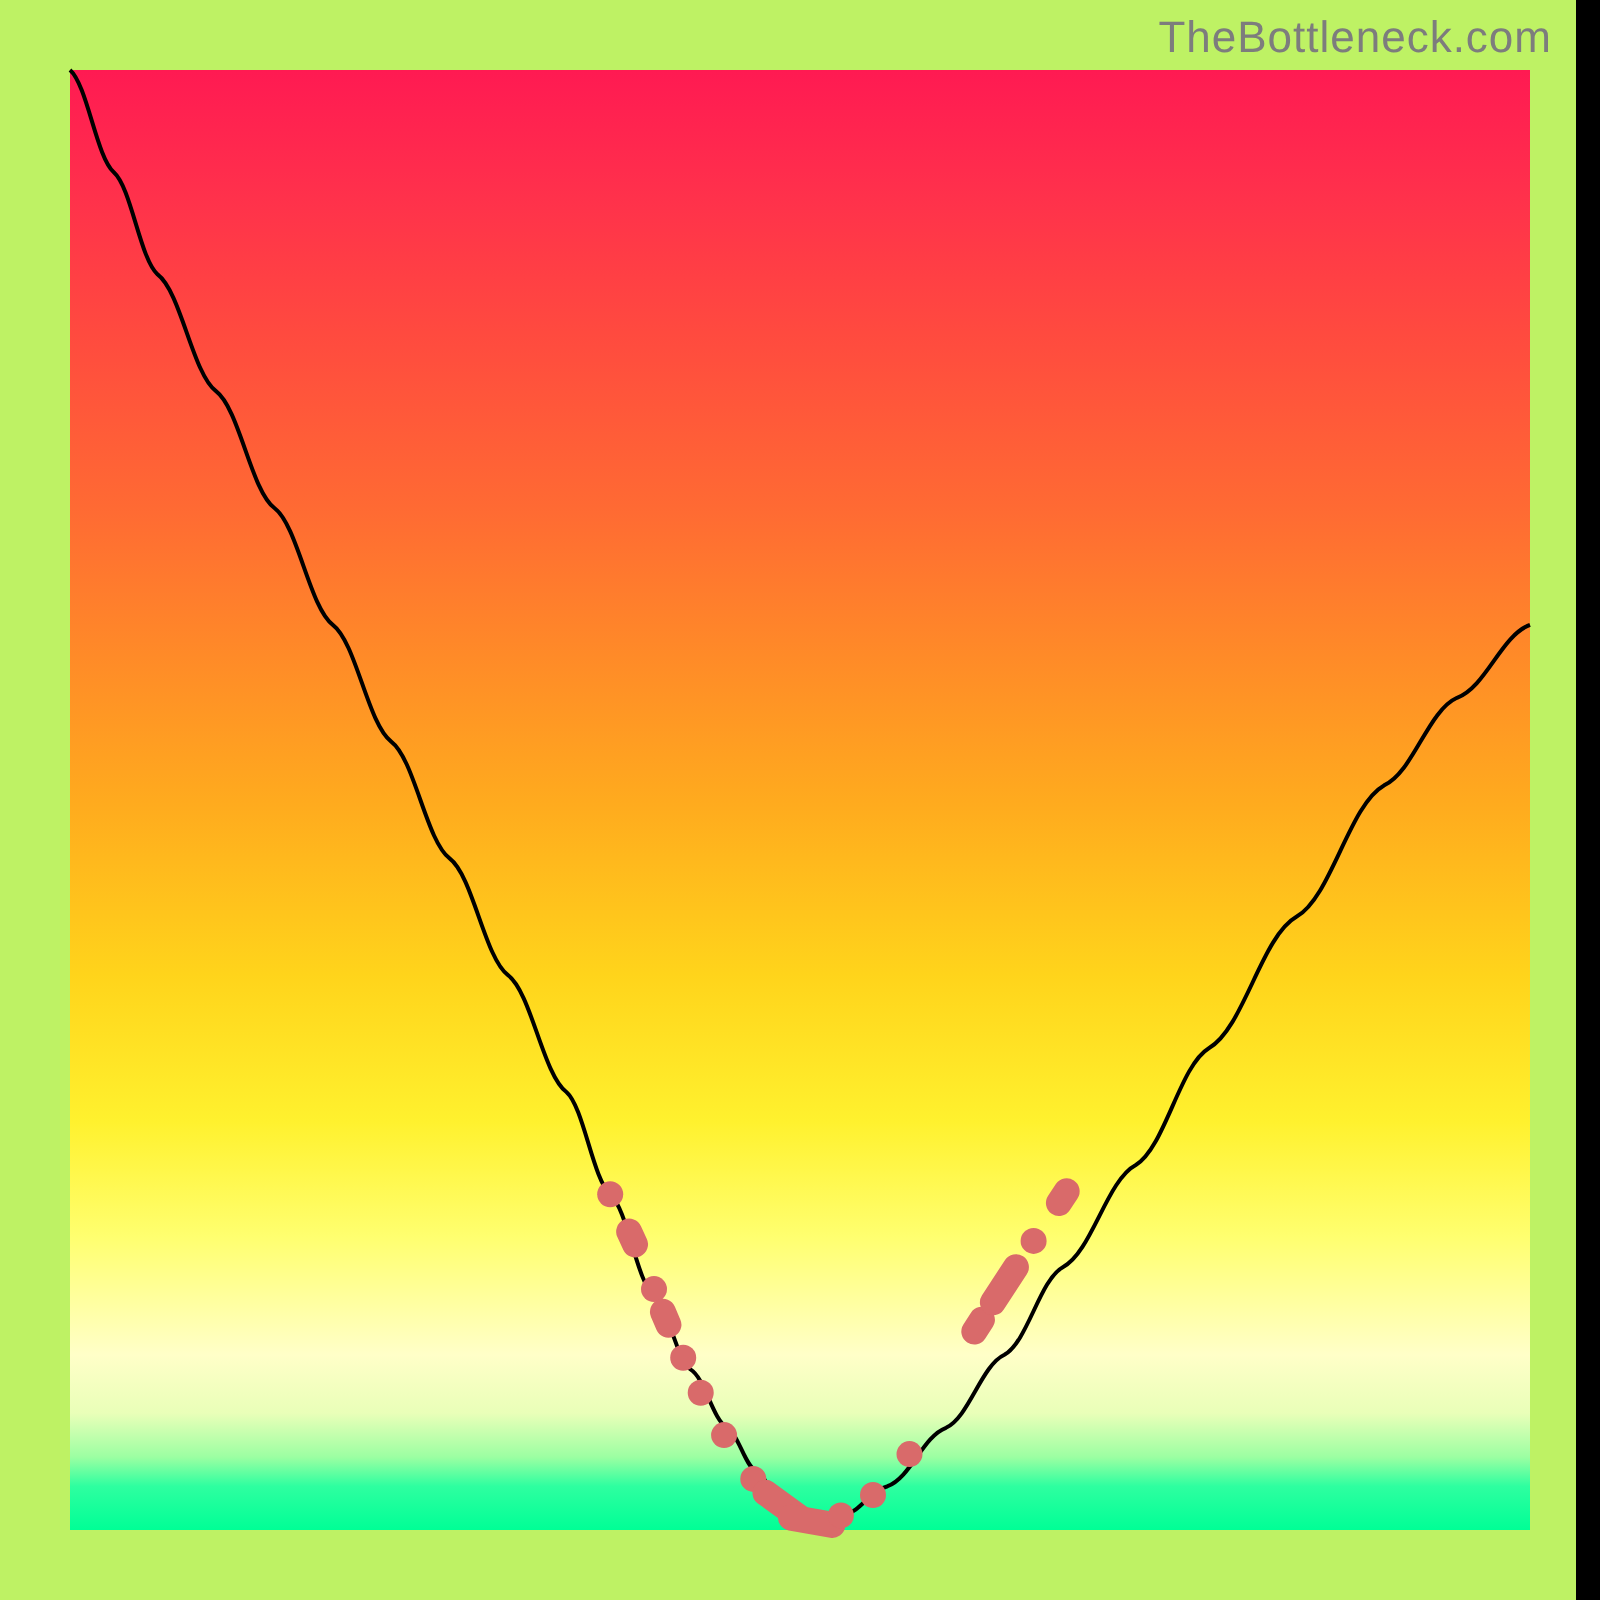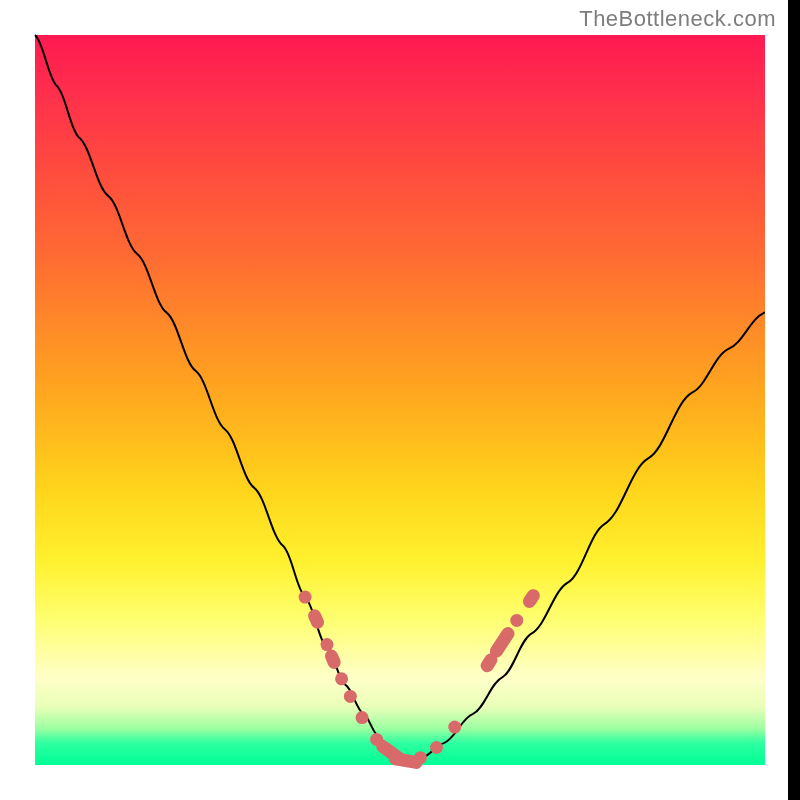--- a/index.html
+++ b/index.html
@@ -8,21 +8,21 @@
     width: 800px;
     height: 800px;
     overflow: hidden;
     background: #000;
     font-family: Arial, Helvetica, sans-serif;
   }
   .frame {
     position: relative;
     width: 788px;
     height: 800px;
-    background: #ffffff;
+    background: #bef264;
     text-align: center;
   }
   .plot {
     position: absolute;
     left: 35px;
     top: 35px;
     width: 730px;
     height: 730px;
     
     background: linear-gradient(

